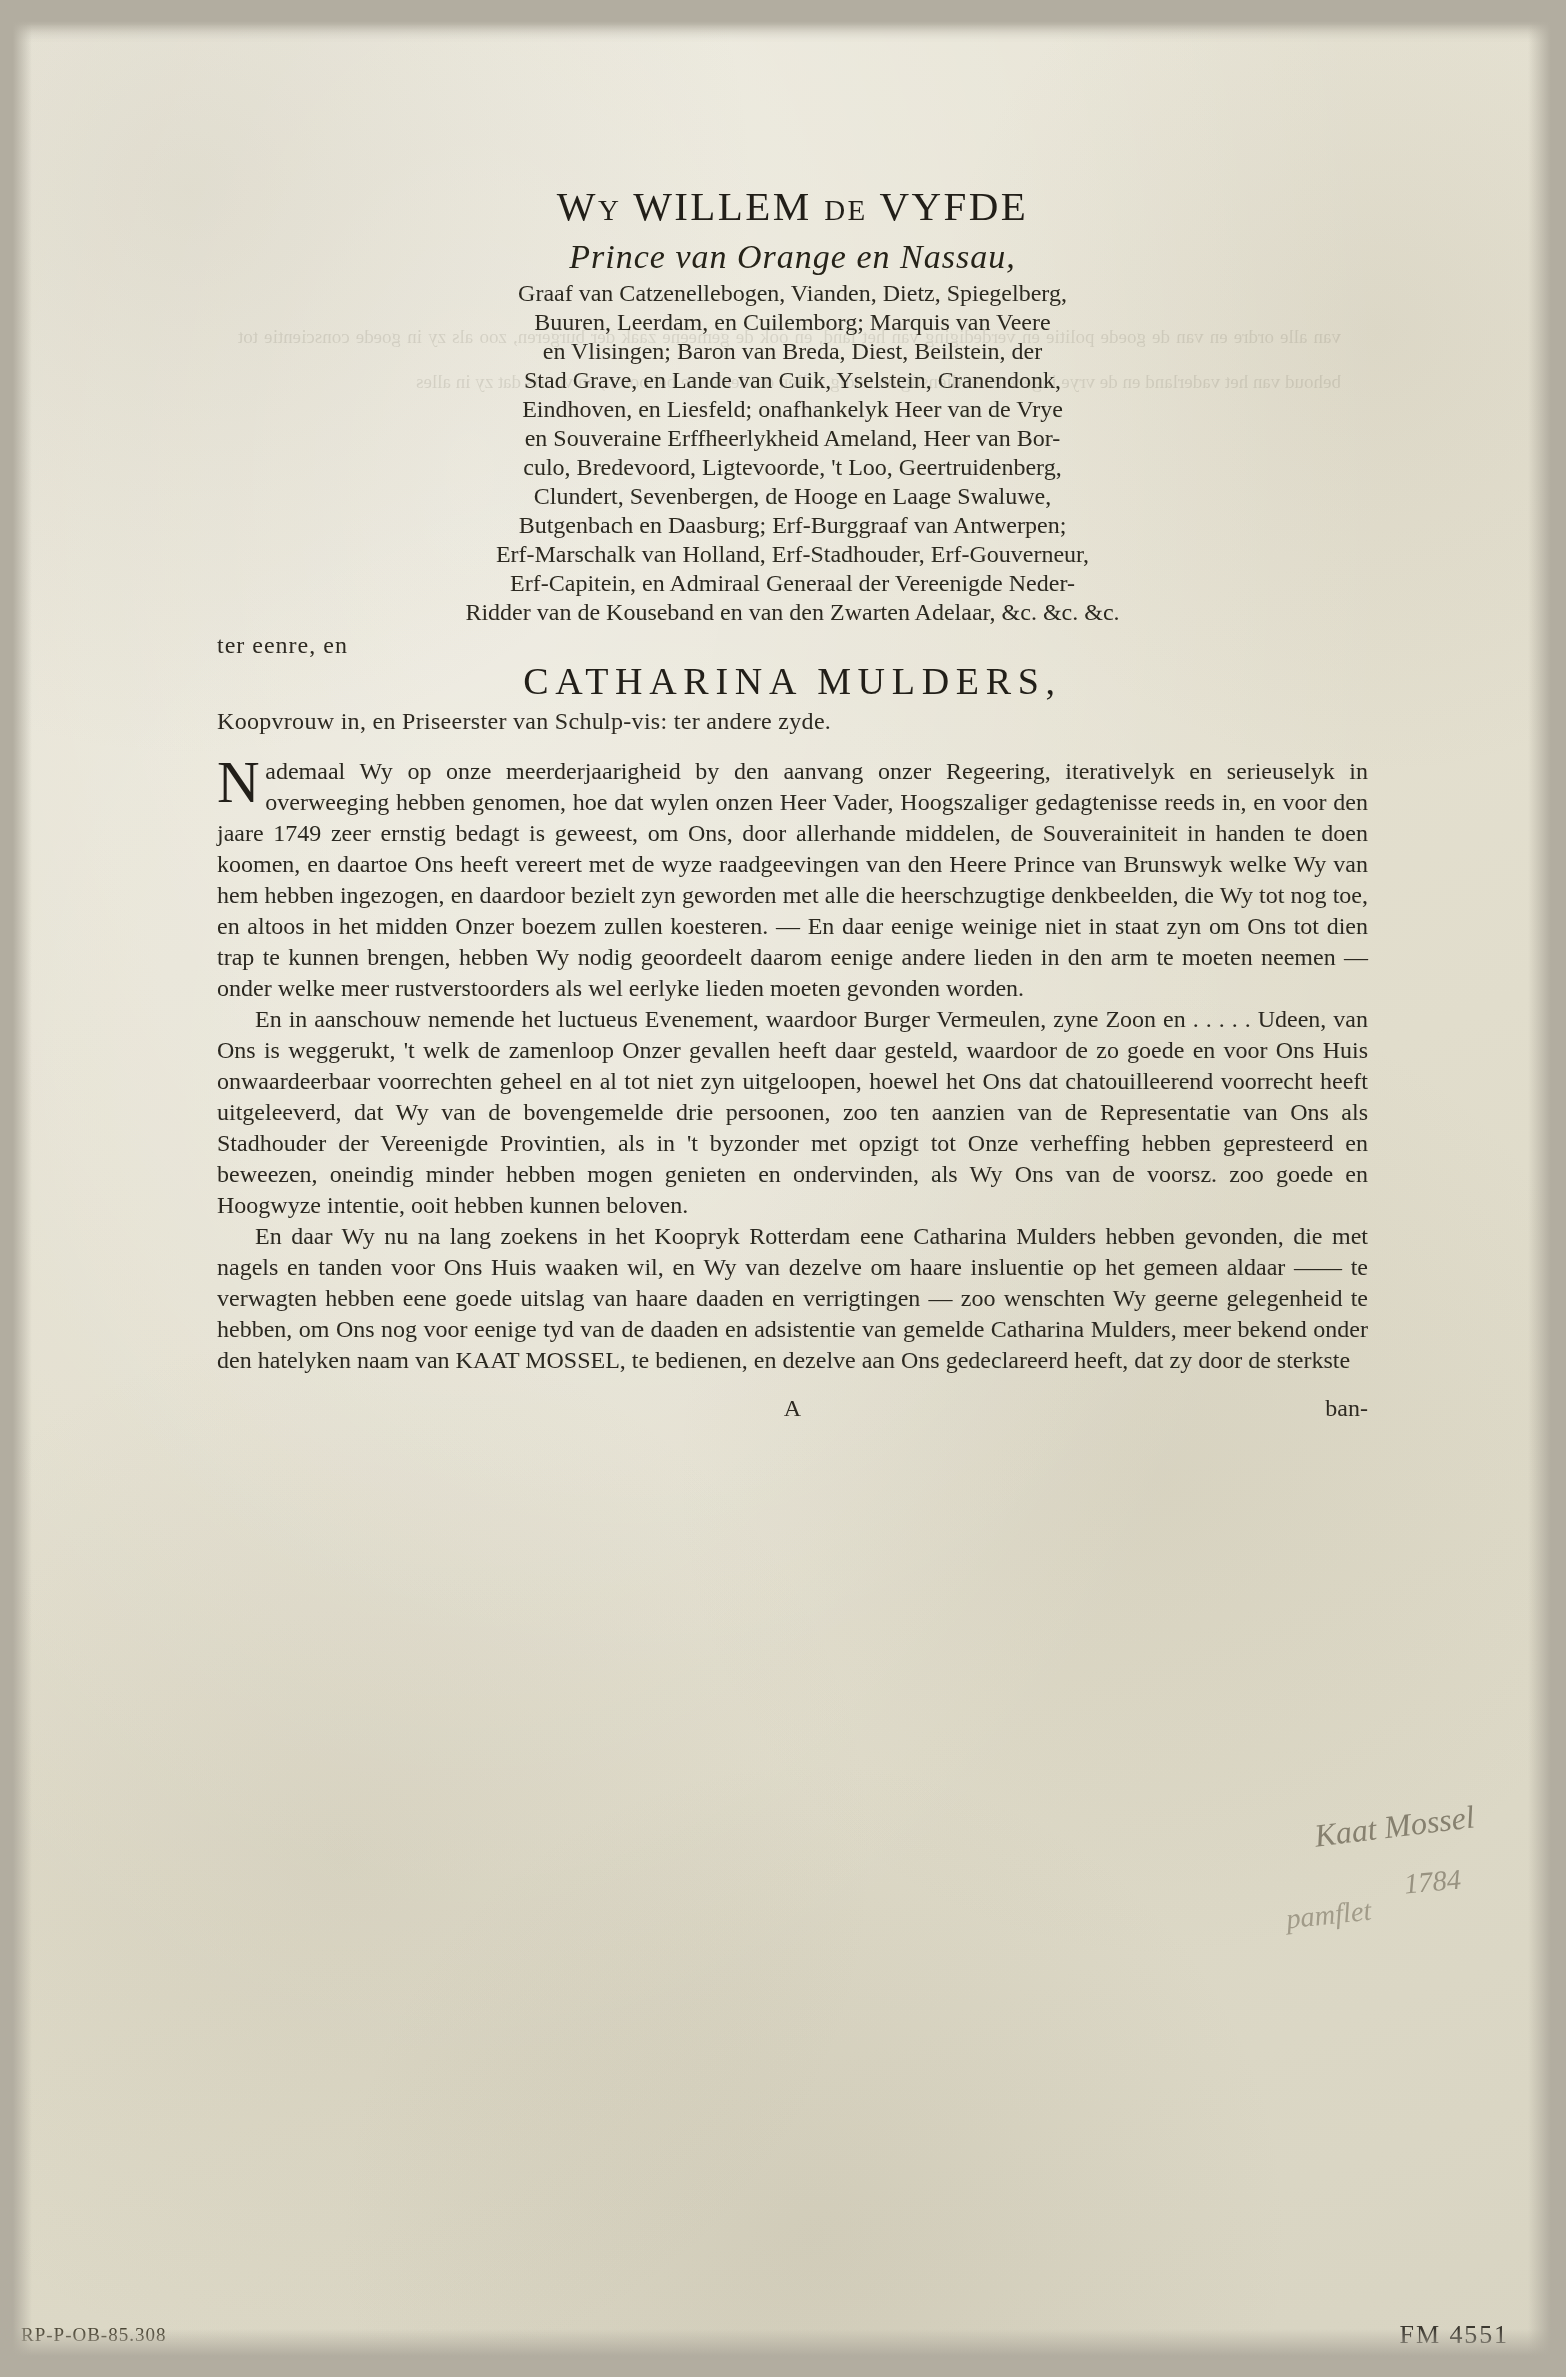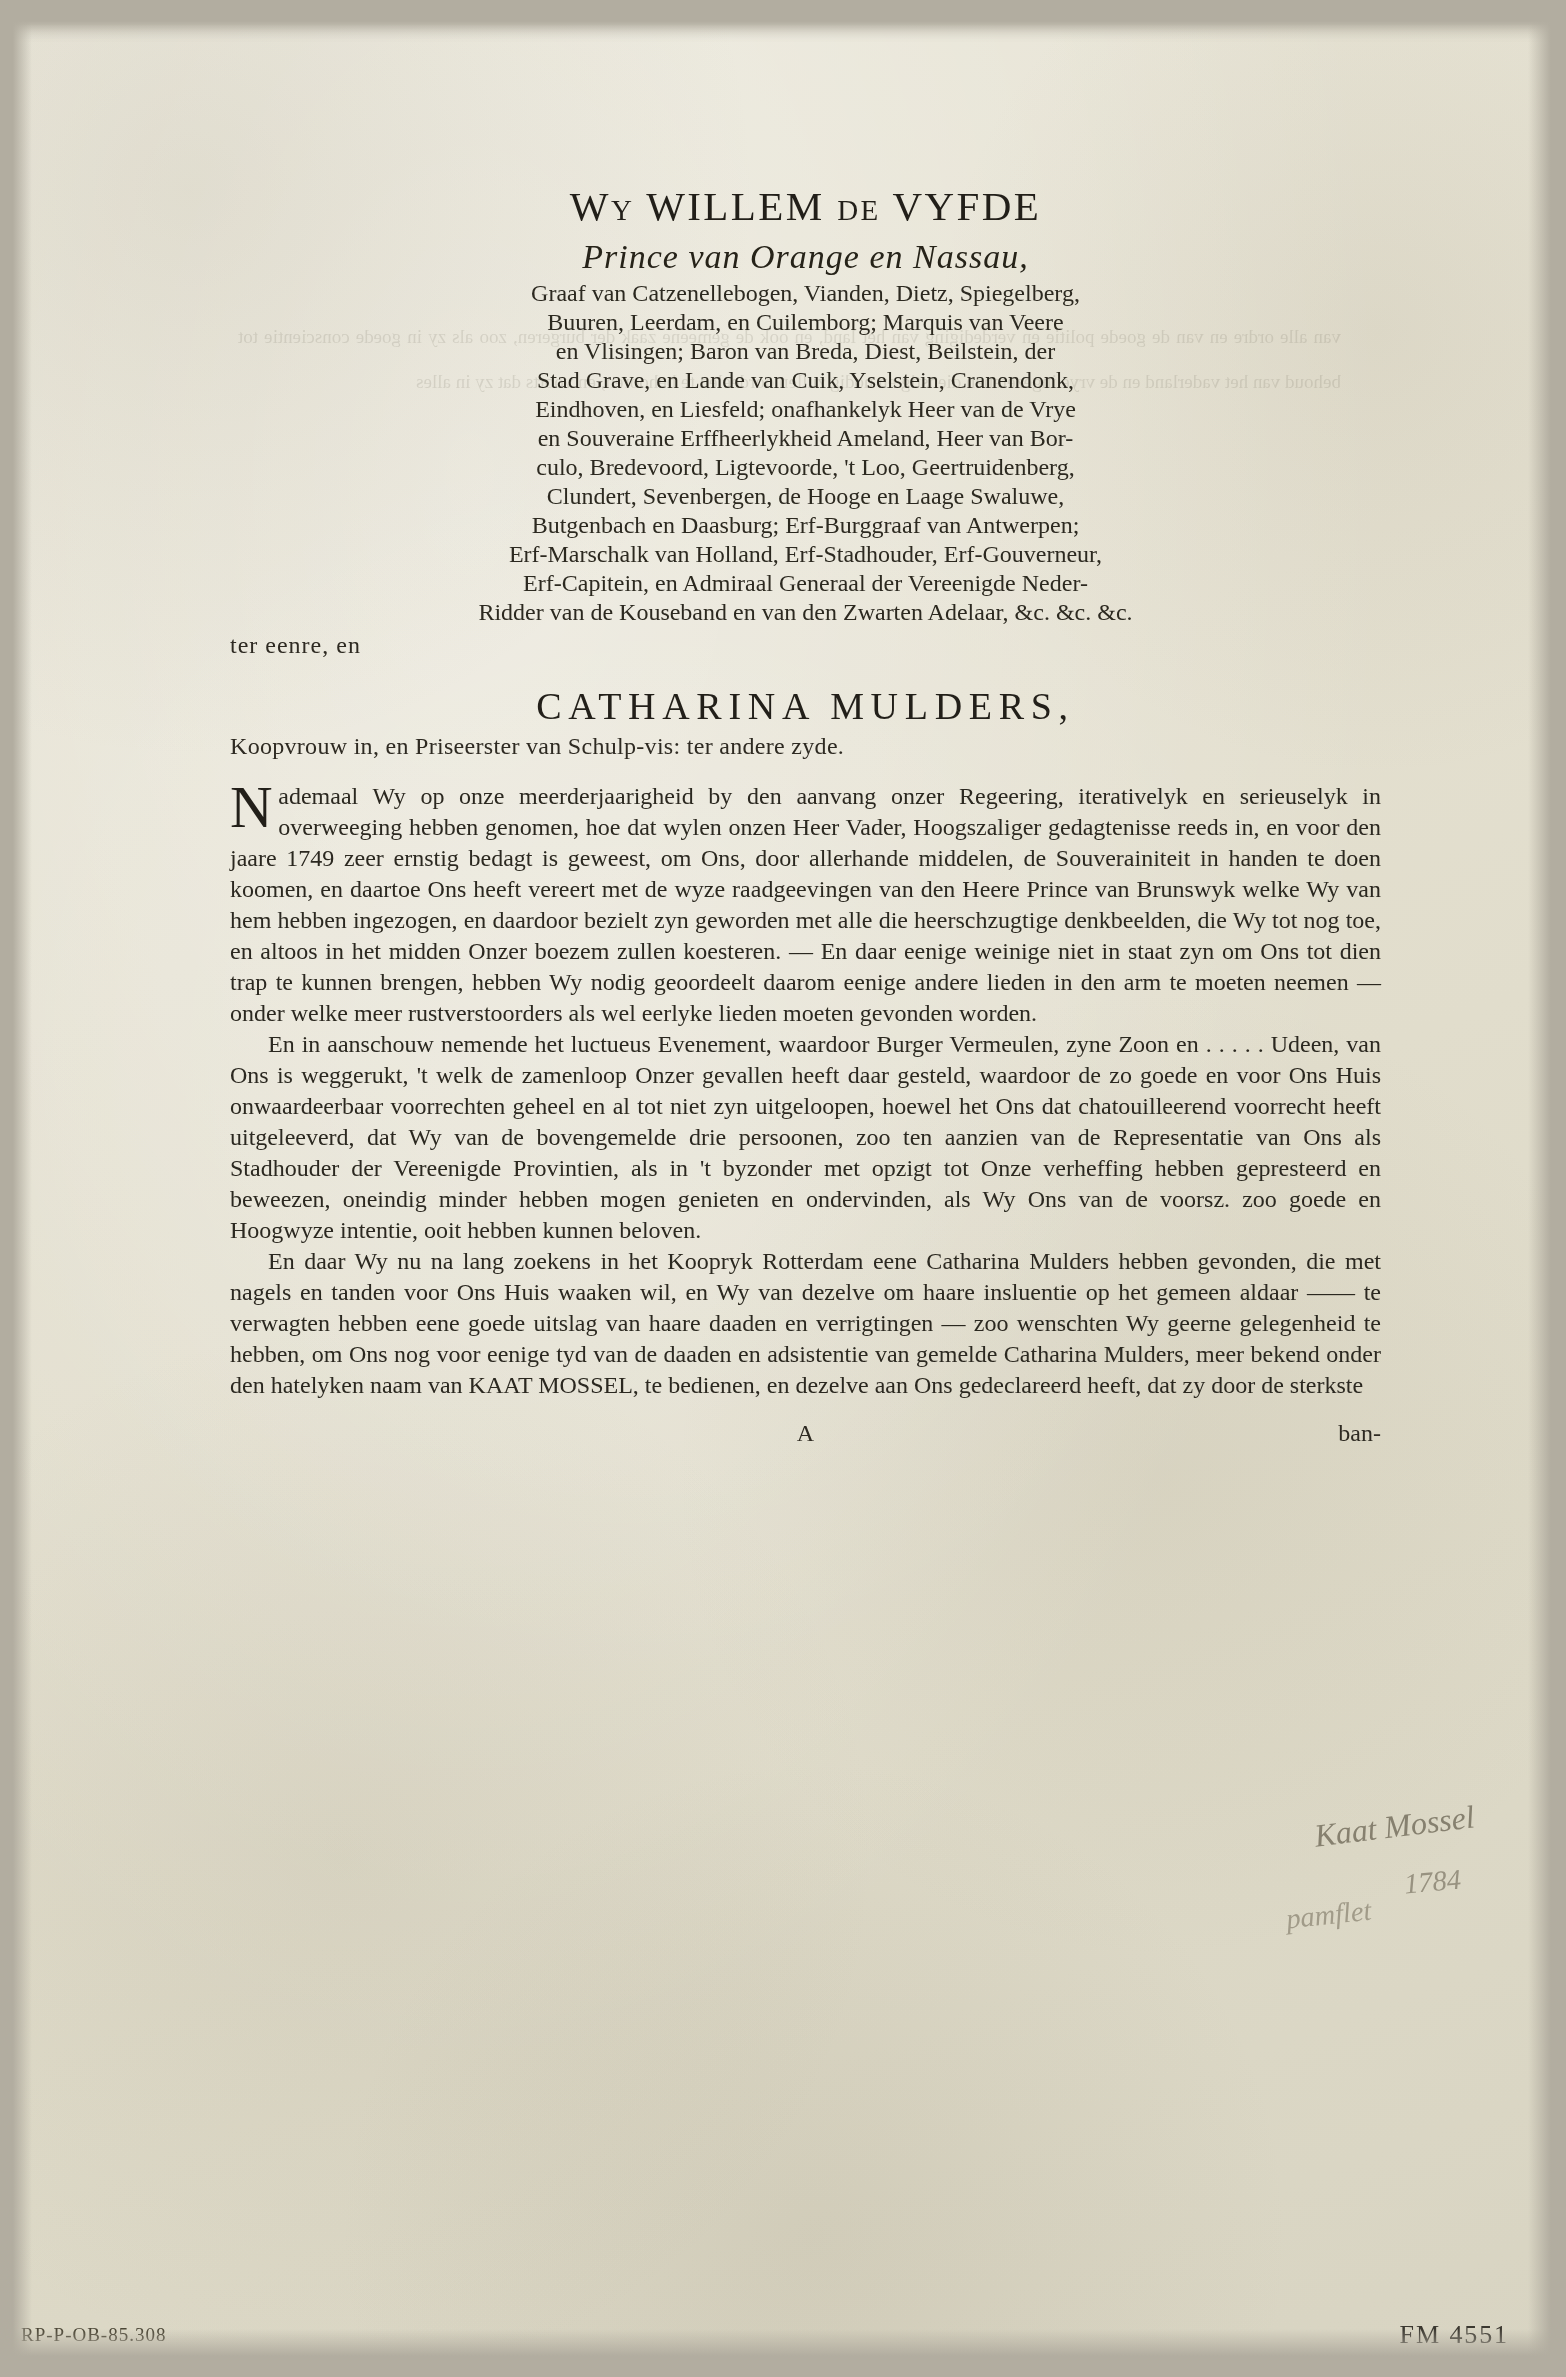--- a/index.html
+++ b/index.html
@@ -75,21 +75,21 @@
     transform: scaleX(-1);
     filter: blur(0.6px);
     pointer-events: none;
     font-family: "Liberation Serif", serif;
     text-align: justify;
   }
 
   
   #content {
     position: absolute;
-    left: 230px;
+    left: 217px;
     top: 186px;
     width: 1151px;
     color: #2e2a22;
   }
 
   .t-main-title {
     text-align: center;
     font-size: 41px;
     letter-spacing: 2.4px;
     line-height: 1.0;
@@ -120,21 +120,20 @@
     margin-top: 4.8px;
     font-size: 24px;
     text-align: left;
     letter-spacing: 1px;
   }
 
   .t-name {
     text-align: center;
     font-size: 38px;
     letter-spacing: 6.7px;
-    margin-top: 25px;
     color: #221f19;
   }
   .t-name-sub {
     text-align: left;
     font-size: 24px;
     margin-top: 5.7px;
     letter-spacing: 0.3px;
   }
 
   .body-block {

